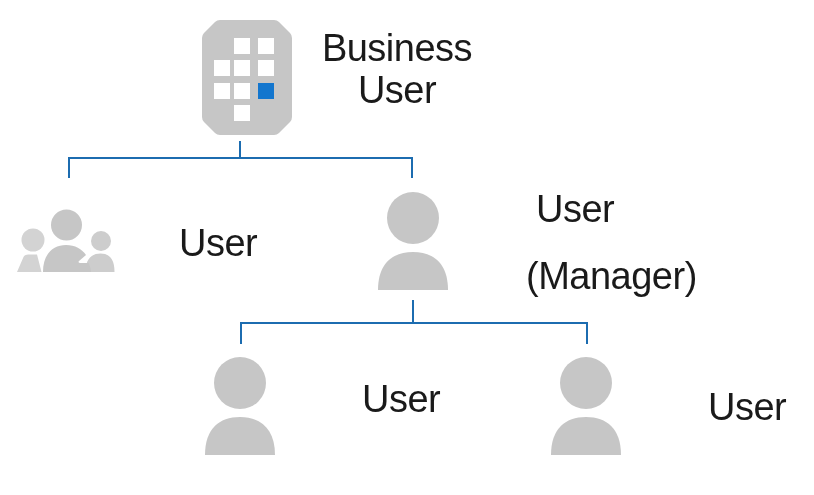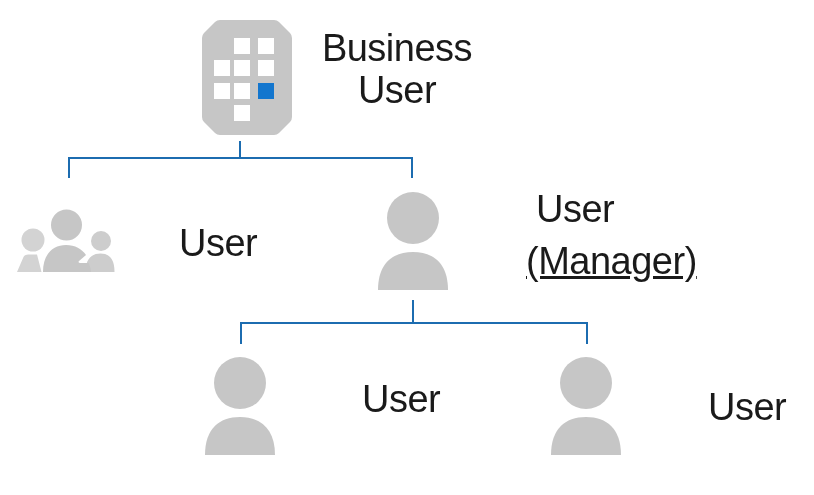--- a/index.html
+++ b/index.html
@@ -77,21 +77,21 @@
     <span>User</span>
   </div>
 
   <svg class="icon" style="left:376px; top:192px;" width="74" height="98" viewBox="0 0 74 98">
     <circle class="fill-gray" cx="37" cy="26" r="26"></circle>
     <path class="fill-gray" d="M2,98 C2,72 16,60 37,60 C58,60 72,72 72,98 Z"></path>
   </svg>
   <div class="label" style="left:536px; top:188px;">
     <span>User</span>
   </div>
-  <div class="label" style="left:526px; top:240px;text-decoration:underline;">
+  <div class="label" style="left:526px; top:255px;">
     <span>(Manager)</span>
   </div>
 
   <div class="conn" style="left:412px; top:300px; width:2px; height:23px;"></div>
   <div class="conn" style="left:240px; top:322px; width:348px; height:2px;"></div>
   <div class="conn" style="left:240px; top:322px; width:2px; height:22px;"></div>
   <div class="conn" style="left:586px; top:322px; width:2px; height:22px;"></div>
 
   <svg class="icon" style="left:203px; top:357px;" width="74" height="98" viewBox="0 0 74 98">
     <circle class="fill-gray" cx="37" cy="26" r="26"></circle>

